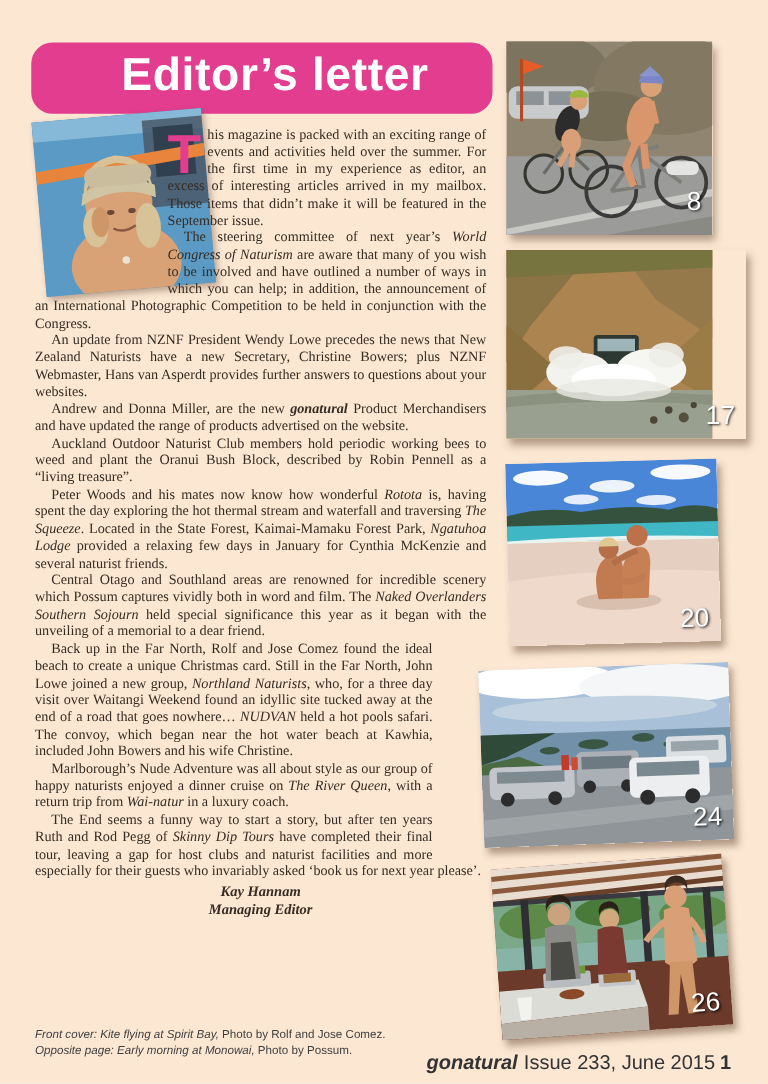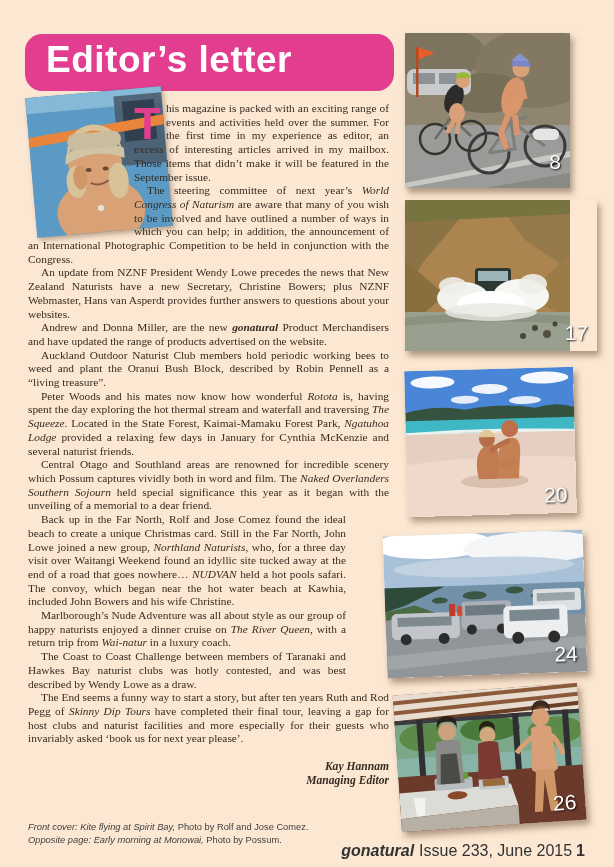--- a/index.html
+++ b/index.html
@@ -5,40 +5,40 @@
   html,body{margin:0;padding:0;}
   body{width:614px;height:867px;background:#f2f2f2;}
   .page{position:relative;width:614px;height:867px;background:#fbe7d2;overflow:hidden;
         font-family:"Liberation Serif",serif;}
 
   
   .title-box{position:absolute;left:25px;top:34px;width:369px;height:57px;
              background:#e23d8e;border-radius:17px;}
   .title-box span{display:block;padding:5px 0 0 21px;
              font-family:"Liberation Sans",sans-serif;font-weight:bold;
-             font-size:37px;letter-spacing:.5px;color:#fff;}
+             font-size:37px;letter-spacing:.5px;color:#fff;text-align:center;}
 
   
   .editor-photo{position:absolute;left:31px;top:92px;width:136px;height:140px;
                 transform:rotate(-5deg);box-shadow:2px 3px 5px rgba(110,80,60,.45);
                 overflow:hidden;background:#5b9ac4;}
   .editor-photo svg{display:block;}
 
   
   .article{position:absolute;left:28px;top:102px;width:361px;
            font-size:11.35px;line-height:13.7px;color:#362c22;text-align:justify;}
   .article p{margin:0;text-indent:13px;}
   .article p.first{text-indent:0;}
   .photo-spacer{float:left;width:99px;height:128px;margin:0 7px 2px 0;}
   .dropcap{float:left;font-family:"Liberation Sans",sans-serif;font-weight:bold;
            font-size:44px;line-height:37px;color:#e23d8e;margin:3px 5px 0 0;}
   .wrap-spacer{float:right;width:38px;height:162px;margin:14px 0 0 5px;}
   .it{font-style:italic;}
   .bit{font-style:italic;font-weight:bold;}
-  .signature{margin-top:14px;text-align:right;font-weight:bold;font-style:italic;
+  .signature{margin-top:2px;text-align:center;font-weight:bold;font-style:italic;
              font-size:11.6px;line-height:14px;}
 
   
   figure{margin:0;position:absolute;box-shadow:3px 5px 6px rgba(105,75,55,.5);overflow:hidden;}
   figure svg{display:block;}
   .num{position:absolute;right:9px;bottom:6px;font-family:"Liberation Sans",sans-serif;
        font-size:21px;color:#fff;text-shadow:1px 1px 2px rgba(0,0,0,.85);}
   .ph-8 {left:405px;top:33px;width:165px;height:155px;}
   .ph-8 .num{bottom:14px;}
   .ph-17{left:405px;top:200px;width:192px;height:151px;}
@@ -92,21 +92,20 @@
 
   <p class="first"><span class="dropcap">T</span><span>his magazine is packed with an exciting range of events and activities held over the summer. For the first time in my experience as editor, an excess of interesting articles arrived in my mailbox. Those items that didn’t make it will be featured in the September issue.</span></p>
       <p><span>The steering committee of next year’s </span><span class="it">World Congress of Naturism</span><span> are aware that many of you wish to be involved and have outlined a number of ways in which you can help; in addition, the announcement of an International Photographic Competition to be held in conjunction with the Congress.</span></p>
       <p><span>An update from NZNF President Wendy Lowe precedes the news that New Zealand Naturists have a new Secretary, Christine Bowers; plus NZNF Webmaster, Hans van Asperdt provides further answers to questions about your websites.</span></p>
       <p><span>Andrew and Donna Miller, are the new </span><span class="bit">gonatural</span><span> Product Merchandisers and have updated the range of products advertised on the website.</span></p>
       <p><span>Auckland Outdoor Naturist Club members hold periodic working bees to weed and plant the Oranui Bush Block, described by Robin Pennell as a “living treasure”.</span></p>
       <p><span>Peter Woods and his mates now know how wonderful </span><span class="it">Rotota</span><span> is, having spent the day exploring the hot thermal stream and waterfall and traversing </span><span class="it">The Squeeze</span><span>. Located in the State Forest, Kaimai-Mamaku Forest Park, </span><span class="it">Ngatuhoa Lodge</span><span> provided a relaxing few days in January for Cynthia McKenzie and several naturist friends.</span></p>
       <p><span>Central Otago and Southland areas are renowned for incredible scenery which Possum captures vividly both in word and film. The </span><span class="it">Naked Overlanders Southern Sojourn</span><span> held special significance this year as it began with the unveiling of a memorial to a dear friend.</span></p>
       <p><span class="wrap-spacer"></span><span>Back up in the Far North, Rolf and Jose Comez found the ideal beach to create a unique Christmas card. Still in the Far North, John Lowe joined a new group, </span><span class="it">Northland  Naturists</span><span>, who, for a three day visit over Waitangi Weekend found an idyllic site tucked away at the end of a road that goes nowhere… </span><span class="it">NUDVAN</span><span> held a hot pools safari. The convoy, which began near the hot water beach at Kawhia, included John Bowers and his wife Christine.</span></p>
       <p><span>Marlborough’s Nude Adventure was all about style as our group of happy naturists enjoyed a dinner cruise on </span><span class="it">The River Queen</span><span>, with a return trip from </span><span class="it">Wai-natur</span><span> in a luxury coach.</span></p>
-      <p><span>The Coast to Coast Challenge between members of Taranaki and Hawkes Bay naturist clubs was hotly contested, and was best described by Wendy Lowe as a draw.</span></p>
       <p><span>The End seems a funny way to start a story, but after ten years Ruth and Rod Pegg of </span><span class="it">Skinny Dip Tours</span><span> have completed their final tour, leaving a gap for host clubs and naturist facilities and more especially for their guests who invariably asked ‘book us for next year please’.</span></p>
       <div class="signature">
         <div>Kay Hannam</div>
         <div>Managing Editor</div>
       </div>
     </div>
 
   <figure class="ph-8">
     <svg width="165" height="155" viewBox="0 0 165 155">
       <rect width="165" height="155" fill="#8f8570"></rect>

